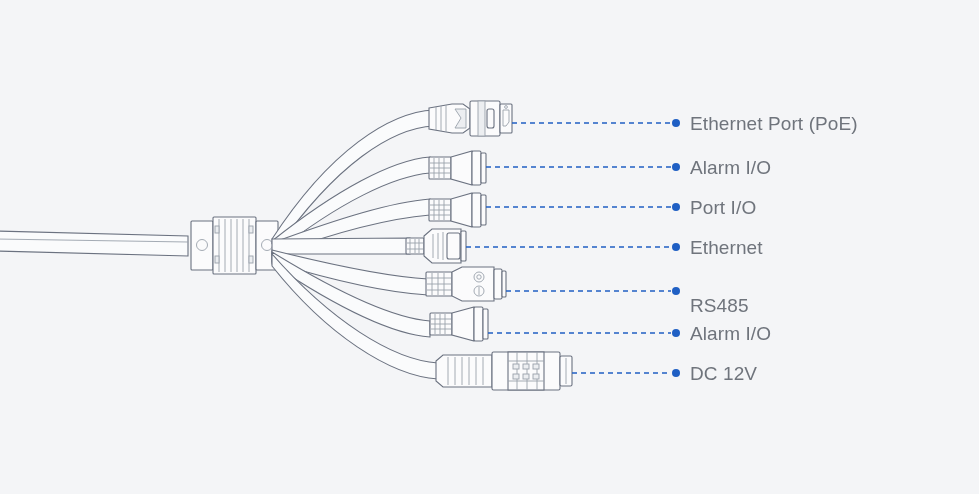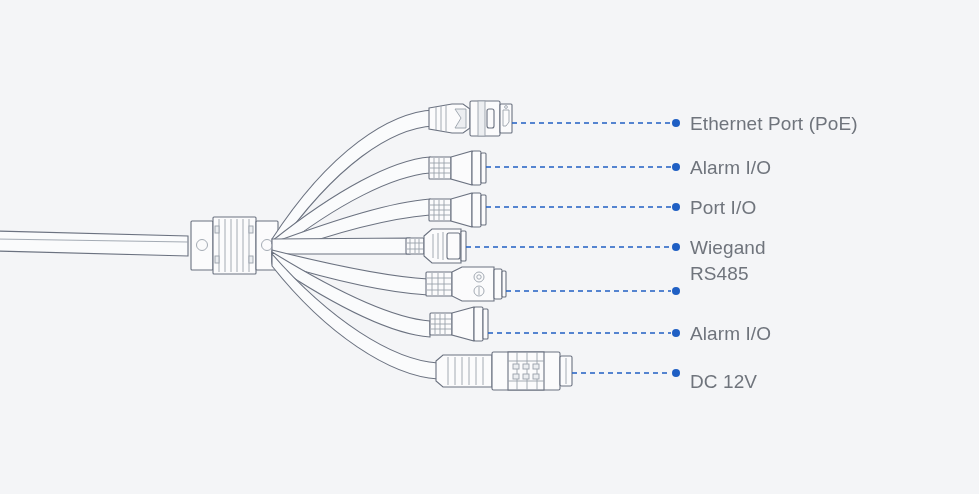--- a/index.html
+++ b/index.html
@@ -258,22 +258,22 @@
     </g>
   </svg>
 
   <div class="label-layer">
     <div class="callout-label" style="left:690px; top:114px;">Ethernet Port (PoE)</div>
 
     <div class="callout-label" style="left:690px; top:158px;">Alarm I/O</div>
 
     <div class="callout-label" style="left:690px; top:198px;">Port I/O</div>
 
-    <div class="callout-label" style="left:690px; top:238px;">Wiegand</div>
-
-    <div class="callout-label" style="left:690px; top:264px;">RS485</div>
+    <div class="callout-label" style="left:690px; top:238px;">Ethernet</div>
+
+    <div class="callout-label" style="left:690px; top:296px;">RS485</div>
 
     <div class="callout-label" style="left:690px; top:324px;">Alarm I/O</div>
 
-    <div class="callout-label" style="left:690px; top:364px;margin-top:8px;">DC 12V</div>
+    <div class="callout-label" style="left:690px; top:364px;">DC 12V</div>
   </div>
 
 </div>
 
 </body></html>

